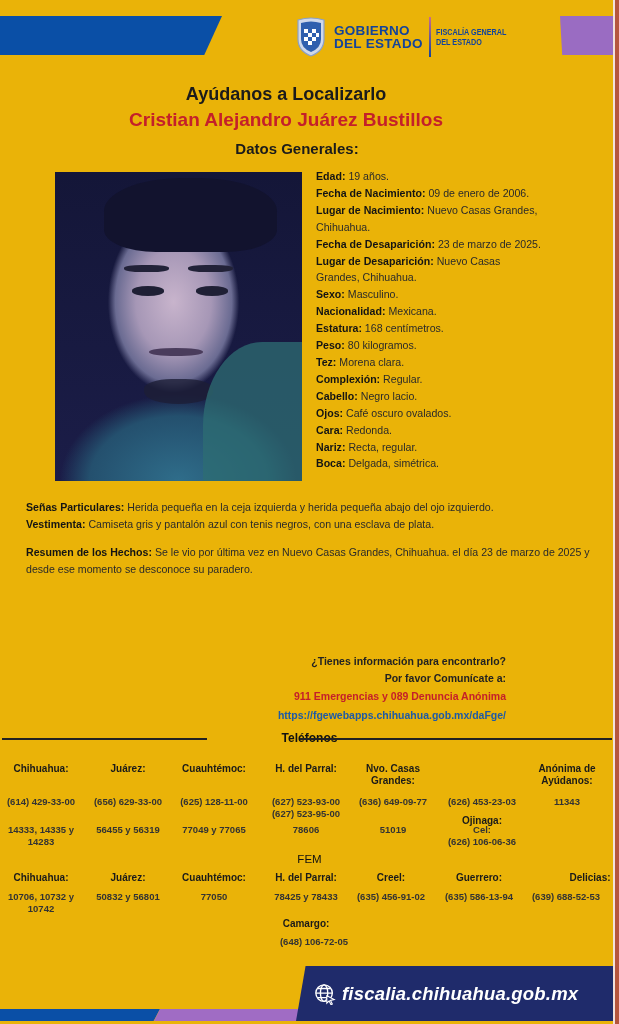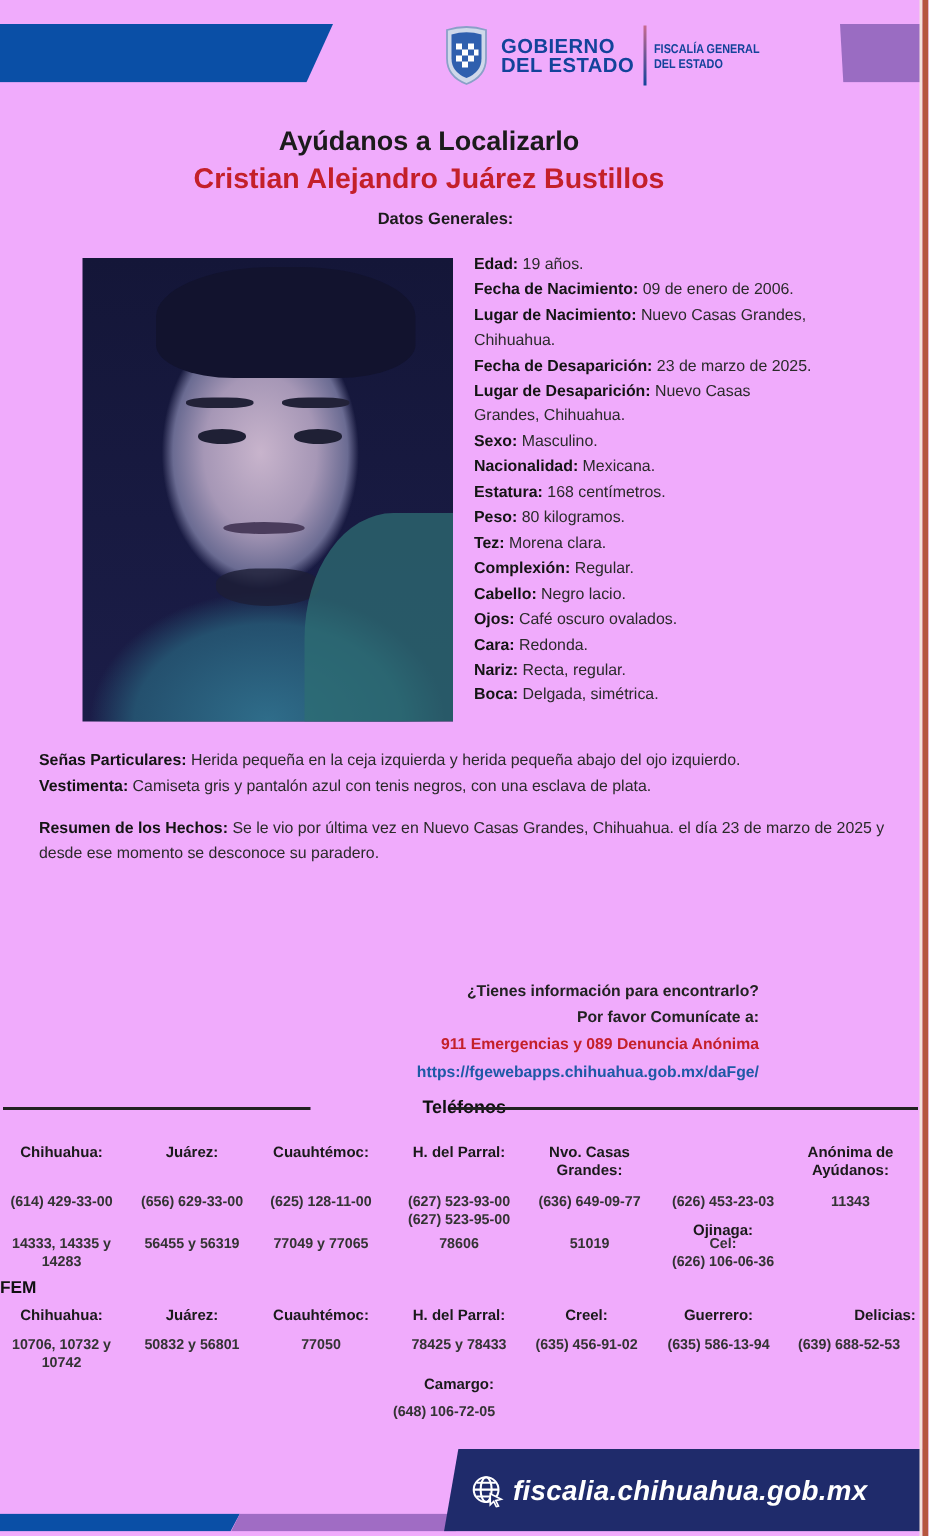--- a/index.html
+++ b/index.html
@@ -1,40 +1,40 @@
 <!DOCTYPE html>
 <html><head>
   <meta charset="utf-8">
   <style>
     * { box-sizing: border-box; margin: 0; padding: 0; }
     html, body { width: 619px; height: 1024px; overflow: hidden; background: #ffffff; }
     body { position: relative; font-family: "Liberation Sans", "DejaVu Sans", sans-serif; color: #1a1a1a; }
 
-    .page { position: absolute; left: 0; top: 0; width: 619px; height: 1024px; background: #f0abfc; }
+    .page { position: absolute; left: 0; top: 0; width: 619px; height: 1024px; background: #eab308; }
     .right-border { position: absolute; right: 0; top: 0; width: 4px; height: 1024px; background: #b5563e; }
     .right-border-inner { position: absolute; right: 4px; top: 0; width: 2px; height: 1024px; background: #f3e2dc; }
 
     
     .top-blue { position: absolute; left: 0; top: 16px; width: 222px; height: 39px; background: #0a4fa6;
       clip-path: polygon(0 0, 100% 0, 92% 100%, 0 100%); }
     .top-purple { position: absolute; left: 560px; top: 16px; width: 55px; height: 39px; background: #9a6cc2;
       clip-path: polygon(0 0, 100% 0, 100% 100%, 4% 100%); }
 
     .logo { position: absolute; left: 296px; top: 16px; display: flex; align-items: center; height: 42px; }
     .shield { width: 30px; height: 40px; position: relative; }
     .shield svg { width: 30px; height: 40px; display: block; }
     .gob-text { margin-left: 8px; font-weight: 700; color: #13439a; font-size: 13.5px; line-height: 13px; letter-spacing: 0.3px; }
     .logo-divider { width: 2px; height: 40px; background: linear-gradient(#c86b8f, #13439a); margin: 0 5px 0 6px; }
     .fisc-text { font-family: "Liberation Sans Narrow", "Liberation Sans", sans-serif; font-weight: 700; color: #13439a; font-size: 8.5px; line-height: 10px; transform: scaleX(0.85); transform-origin: left; }
 
     
     .title { position: absolute; left: 0; width: 572px; text-align: center; }
     .t1 { top: 84px; font-size: 18px; font-weight: 700; color: #1b1b1b; }
     .t2 { top: 109px; font-size: 19px; font-weight: 700; color: #c4202a; }
-    .t3 { top: 140px; font-size: 11px; font-weight: 700; color: #1b1b1b; padding-left: 22px; }
+    .t3 { top: 140px; font-size: 15px; font-weight: 700; color: #1b1b1b; padding-left: 22px; }
 
     
     .photo { position: absolute; left: 55px; top: 172px; width: 247px; height: 309px; overflow: hidden;
       background: radial-gradient(ellipse 38% 42% at 48% 42%, #c8b4cc 0%, #a697b6 40%, #6a6b92 62%, transparent 70%),
                   radial-gradient(ellipse 60% 35% at 50% 100%, #2f6d8a 0%, #24506e 60%, transparent 80%),
                   linear-gradient(#141638, #1b1d48); }
     .photo .hair { position: absolute; left: 20%; top: 2%; width: 70%; height: 24%; background: #12132e; border-radius: 45% 45% 30% 30%; }
     .photo .eye { position: absolute; top: 37%; width: 13%; height: 3%; background: #1f2035; border-radius: 50%; }
     .photo .brow { position: absolute; top: 30%; width: 18%; height: 2.4%; background: #222238; border-radius: 40%; }
     .photo .mouth { position: absolute; left: 38%; top: 57%; width: 22%; height: 2.4%; background: #4a3c5c; border-radius: 50%; }
@@ -58,21 +58,21 @@
     .c4 { top: 709px; color: #1e5aa6; }
 
     .tel-line { position: absolute; top: 738px; height: 1.5px; background: #222; }
     .tel-line.l { left: 2px; width: 205px; }
     .tel-line.r { left: 300px; width: 312px; }
     .tel-title { position: absolute; top: 731px; left: 0; width: 619px; text-align: center; font-weight: 700; font-size: 12px; color: #111; }
 
     .cell { position: absolute; text-align: center; font-size: 9.5px; line-height: 11.5px; color: #2a2a2a; font-weight: 700; transform: translateX(-50%); white-space: nowrap; }
     .cell.hdr { font-size: 10px; color: #1a1a1a; }
     .cell.val { font-weight: 600; color: #333; }
-    .fem-title { position: absolute; top: 853px; left: 0; width: 619px; text-align: left; font-weight: 700; font-size: 11.5px; color: #111; }
+    .fem-title { position: absolute; top: 853px; left: 0; width: 619px; text-align: center; font-weight: 400; font-size: 11.5px; color: #111; }
 
     
     .foot-blue { position: absolute; left: 0; top: 1009px; width: 160px; height: 12px; background: #0a4fa6; clip-path: polygon(0 0, 100% 0, 96% 100%, 0 100%); }
     .foot-purple { position: absolute; left: 154px; top: 1009px; width: 150px; height: 12px; background: #a06cc4; clip-path: polygon(4% 0, 100% 0, 100% 100%, 0 100%); }
     .foot-navy { position: absolute; left: 296px; top: 966px; width: 319px; height: 55px; background: #1f2b6b; clip-path: polygon(3% 0, 100% 0, 100% 100%, 0 100%); display: flex; align-items: center; padding-left: 18px; }
     .foot-navy .globe { width: 22px; height: 22px; margin-right: 6px; }
     .foot-url { color: #fff; font-weight: 700; font-style: italic; font-size: 18.5px; letter-spacing: 0.2px; }
   </style>
 </head>
 <body>
@@ -266,21 +266,21 @@
       </div>
       <div class="cell hdr" style="left: 566px; top: 872px; margin-left: 24px;">
         <div>Delicias:</div>
       </div>
       <div class="cell val" style="left: 566px; top: 891px;">
         <div>(639) 688-52-53</div>
       </div>
       <div class="cell hdr" style="left: 306px; top: 918px;">
         <div>Camargo:</div>
       </div>
-      <div class="cell val" style="left: 296px; top: 936px; text-align: center;">
+      <div class="cell val" style="left: 314px; top: 936px; text-align: center;">
         <div>(648) 106-72-05</div>
       </div>
     </div>
 
   <div class="foot-blue"></div>
   <div class="foot-purple"></div>
   <div class="foot-navy">
     <svg class="globe" viewBox="0 0 24 24" fill="none" stroke="#fff" stroke-width="1.5">
       <circle cx="11" cy="11" r="9"></circle>
       <ellipse cx="11" cy="11" rx="4" ry="9"></ellipse>

